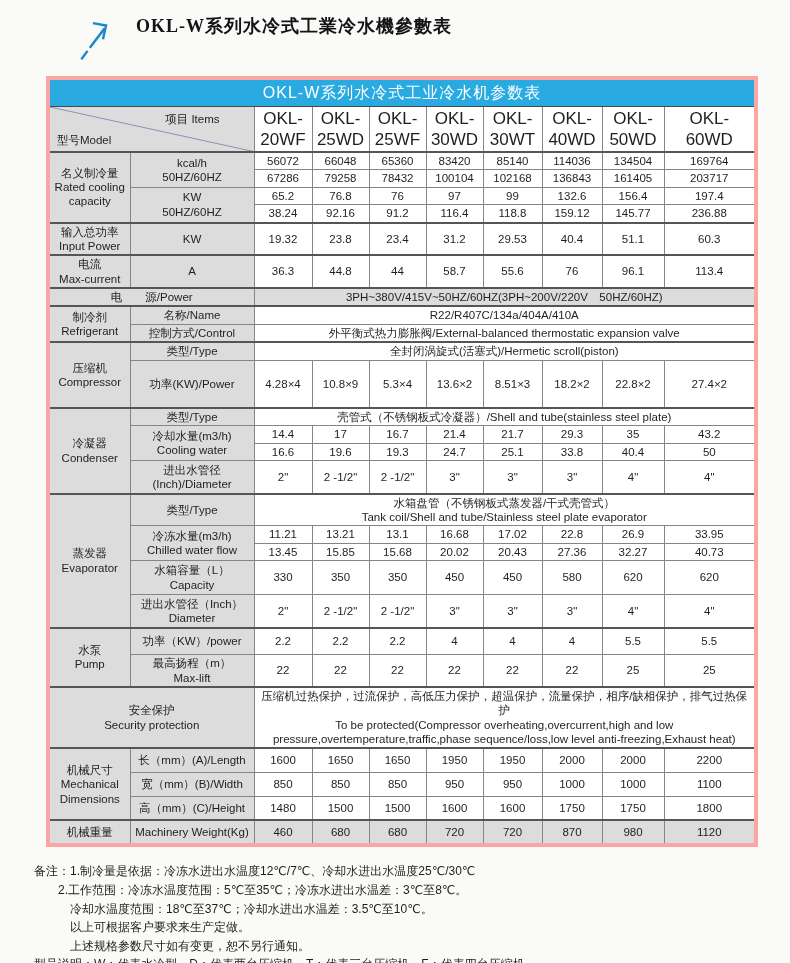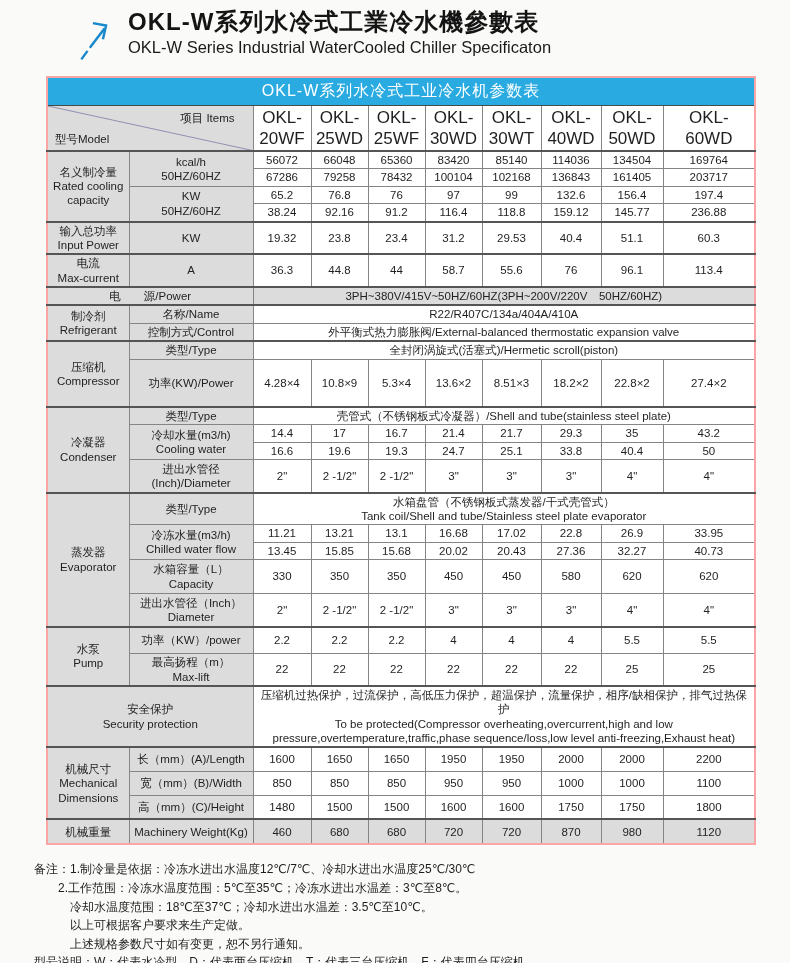--- a/index.html
+++ b/index.html
@@ -8,62 +8,61 @@
     width: 790px; height: 963px;
     background: #fafaf8;
     font-family: "Liberation Sans", "DejaVu Sans", sans-serif;
     color: #222;
     overflow: hidden;
   }
   
   .doc-header { display: flex; align-items: flex-start; padding: 8px 0 0 70px; }
   .brand-arrow { width: 52px; height: 54px; flex: 0 0 auto; margin-top: 2px; }
   .titles { margin-left: 6px; }
-  .title-cn { margin: 0; font-size: 24px; font-weight: 600; letter-spacing: 1px; color: #141414; line-height: 1.2; }
+  .title-cn { margin: 8px; font-size: 18px; font-weight: 600; letter-spacing: 1px; color: #141414; line-height: 1.2; font-family: Liberation Serif, serif; }
   .title-en { margin: 1px 0 0 0; font-size: 16.5px; font-weight: 400; color: #1a1a1a; line-height: 1.2; }
   
   .tablewrap { margin: 12px 0 0 46px; }
   table.spec {
     border-collapse: collapse; table-layout: fixed; width: 708px;
-    border: 2px solid #fca5a5;
+    border: 4px solid #fca5a5;
     font-size: 11.5px; color: #1f1f1f;
   }
   table.spec td { border: 1px solid #858585; text-align: center; vertical-align: middle; padding: 1px 2px; line-height: 1.25; overflow: hidden; }
   tr.titlebar td {
     background: #29abe2; color: #ffffff; font-size: 16px; letter-spacing: 1px;
     height: 28px; border: 1px solid #29abe2; border-bottom: 1.5px solid #4a4a4a;
   }
   td.l { background: #dcdcdc; }
   td.v { background: #ffffff; }
   td.g { background: #dcdcdc; }
   td.vl { background: #ffffff; text-align: left; padding: 3px 6px; line-height: 1.35; }
   td.model { background: #ffffff; font-size: 17px; line-height: 1.3; }
   tr.sec > td { border-top: 2px solid #555555; }
   tr.hdr > td { border-top: 1.5px solid #4a4a4a; }
   td.corner { background: #dcdcdc; position: relative; padding: 0; }
   td.corner svg.diag { position: absolute; left: 0; top: 0; width: 100%; height: 100%; }
   td.corner .c-model { position: absolute; left: 7px; bottom: 4px; }
-  td.corner .c-items { position: absolute; right: 18px; top: 5px; }
+  td.corner .c-items { position: absolute; right: 34px; top: 5px; }
   
   .notes { margin: 15px 0 0 34px; font-size: 12px; line-height: 1.55; color: #1d1d1d; white-space: pre-wrap; }
   .notes.en { margin-top: 2px; line-height: 1.6; text-align: center; }
   .note-line { white-space: pre-wrap; }
 </style>
 </head>
 <body>
 
 <div class="doc-header">
   <svg class="brand-arrow" viewBox="0 0 50 70" fill="none">
     <path d="M6 64 L14 53" stroke="#1788cc" stroke-width="3.2"></path>
     <path d="M17 49 L36 24" stroke="#1788cc" stroke-width="3.2"></path>
     <path d="M21 17 L38 20 L34 38" stroke="#1788cc" stroke-width="3.2" fill="none"></path>
   </svg>
   <div class="titles">
     <h1 class="title-cn">OKL-W系列水冷式工業冷水機參數表</h1>
-    <h2 class="title-en">OKL-W Series Industrial WaterCooled Chiller Specificaton</h2>
   </div>
 </div>
 
 <div class="tablewrap">
   <table class="spec">
     <colgroup>
       <col style="width:82px">
         <col style="width:124px">
       <col style="width:58px">
         <col style="width:57px">

